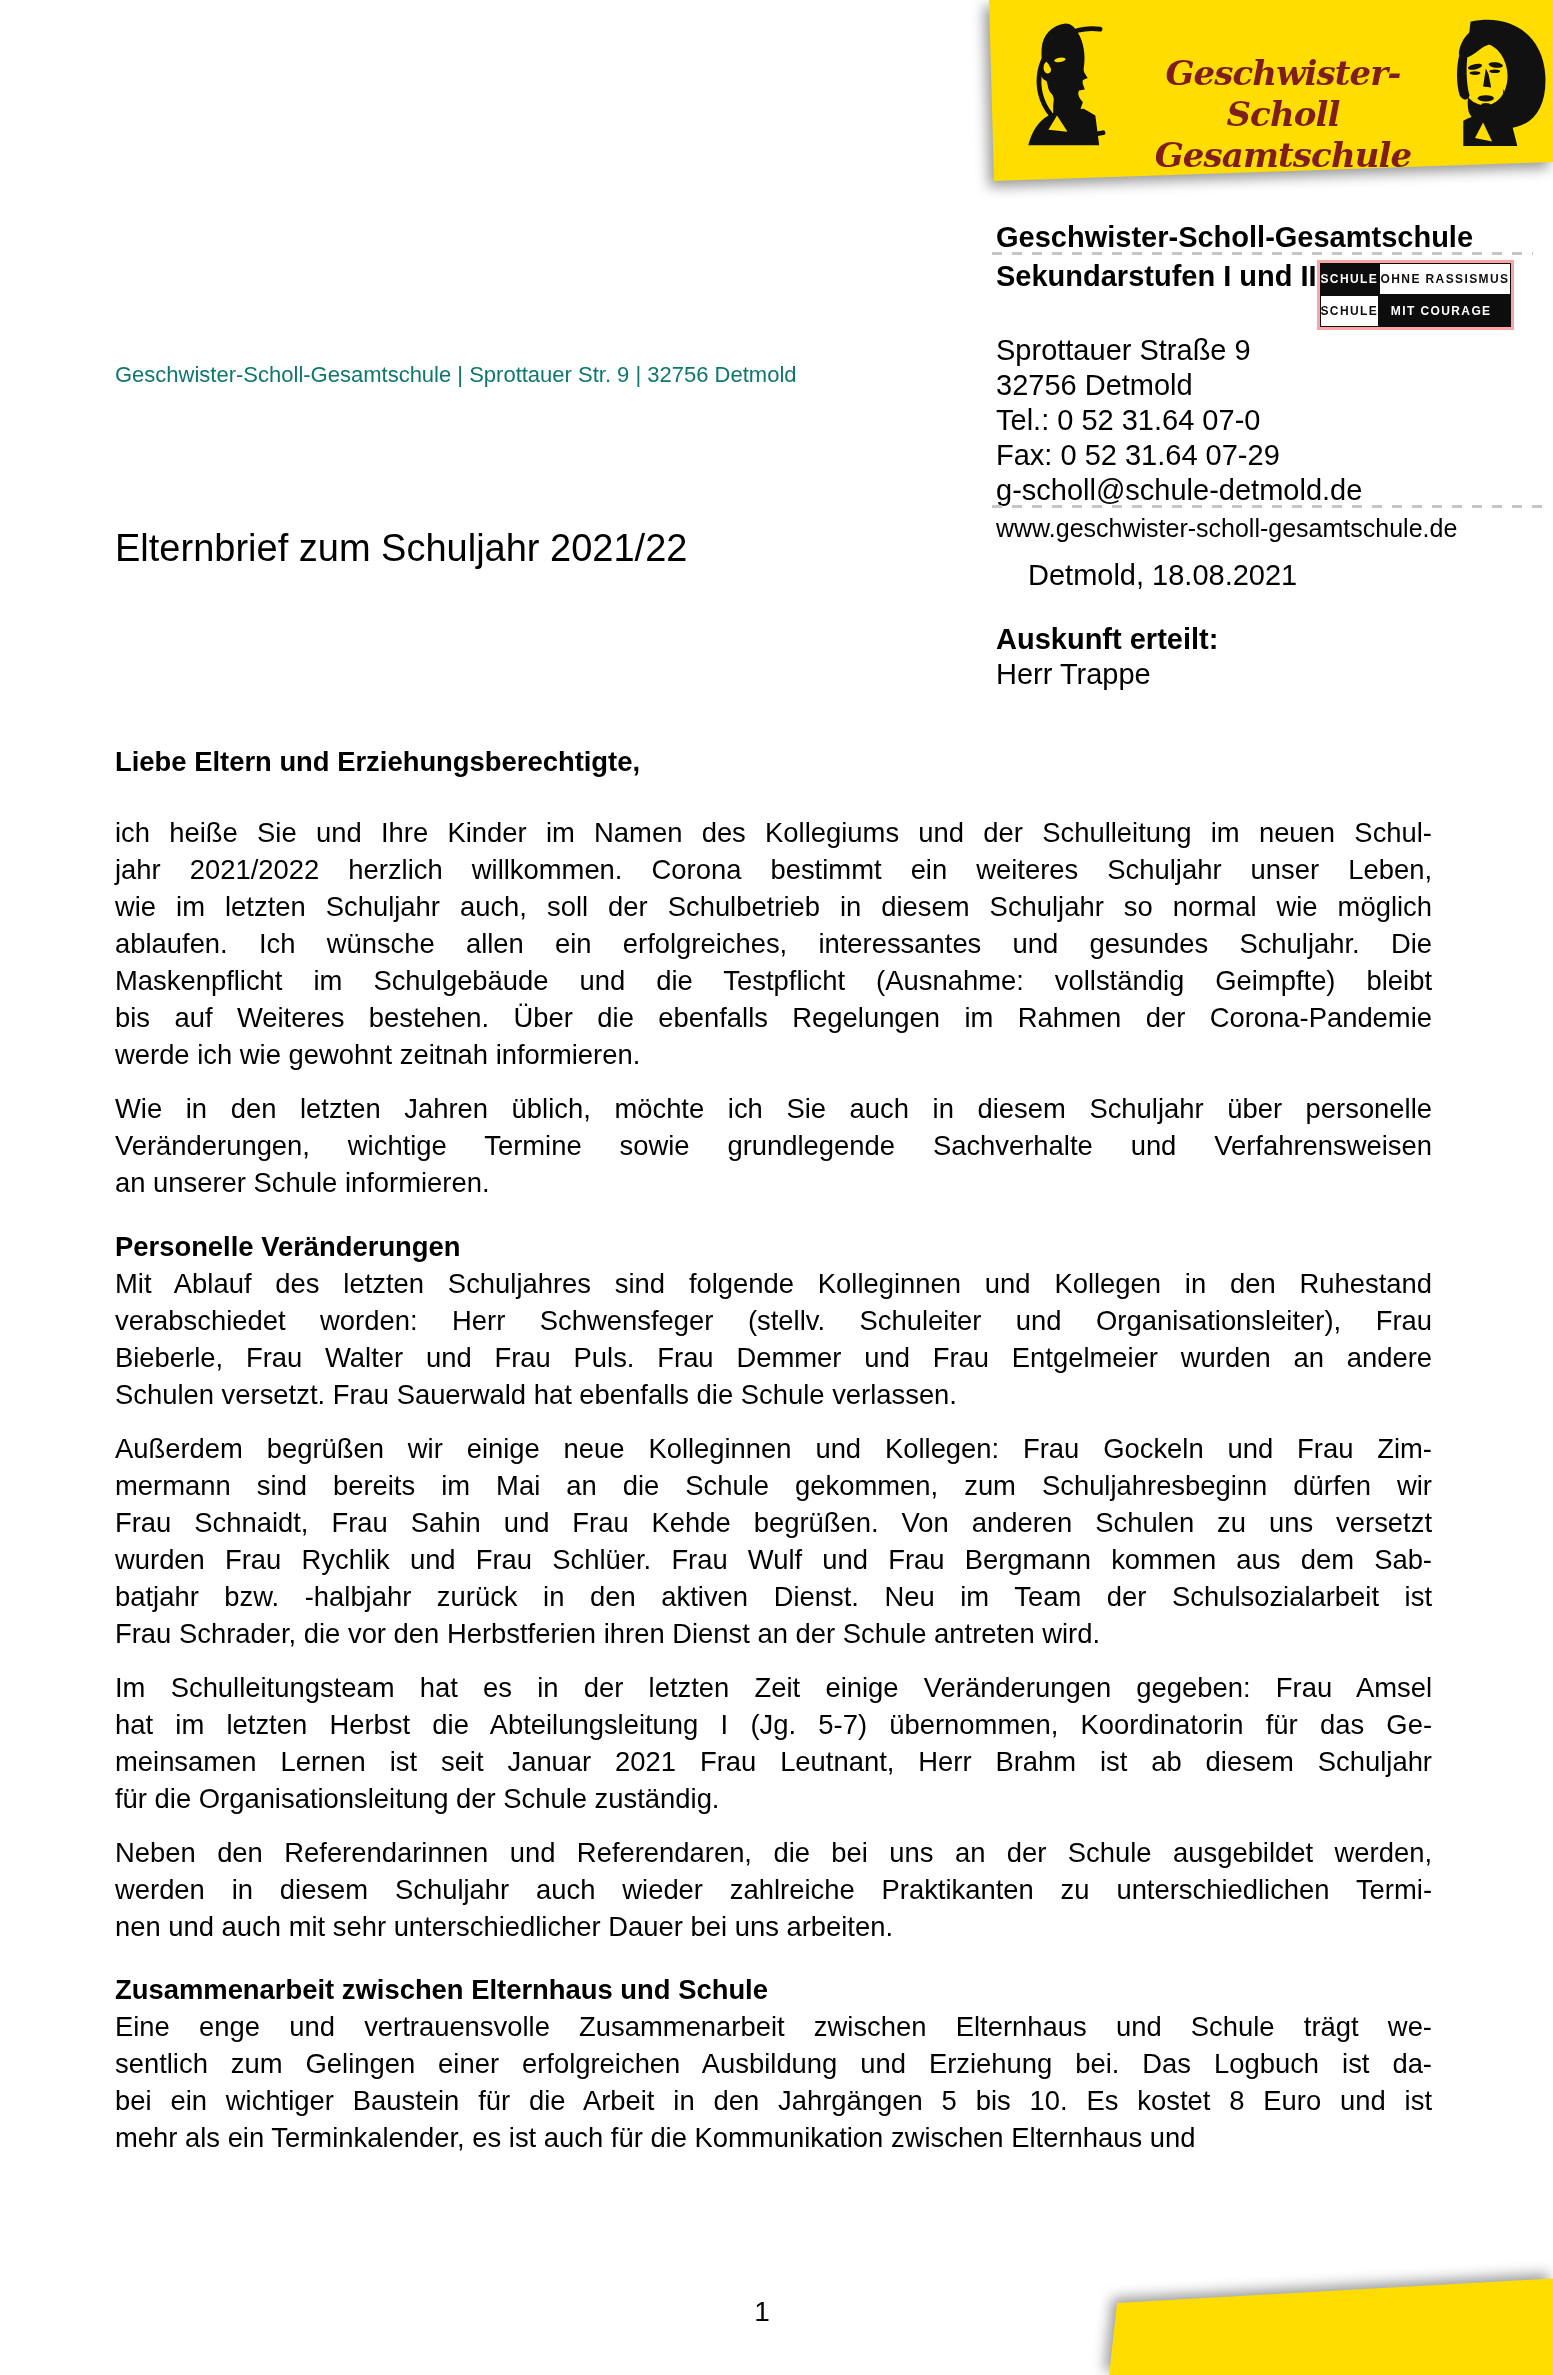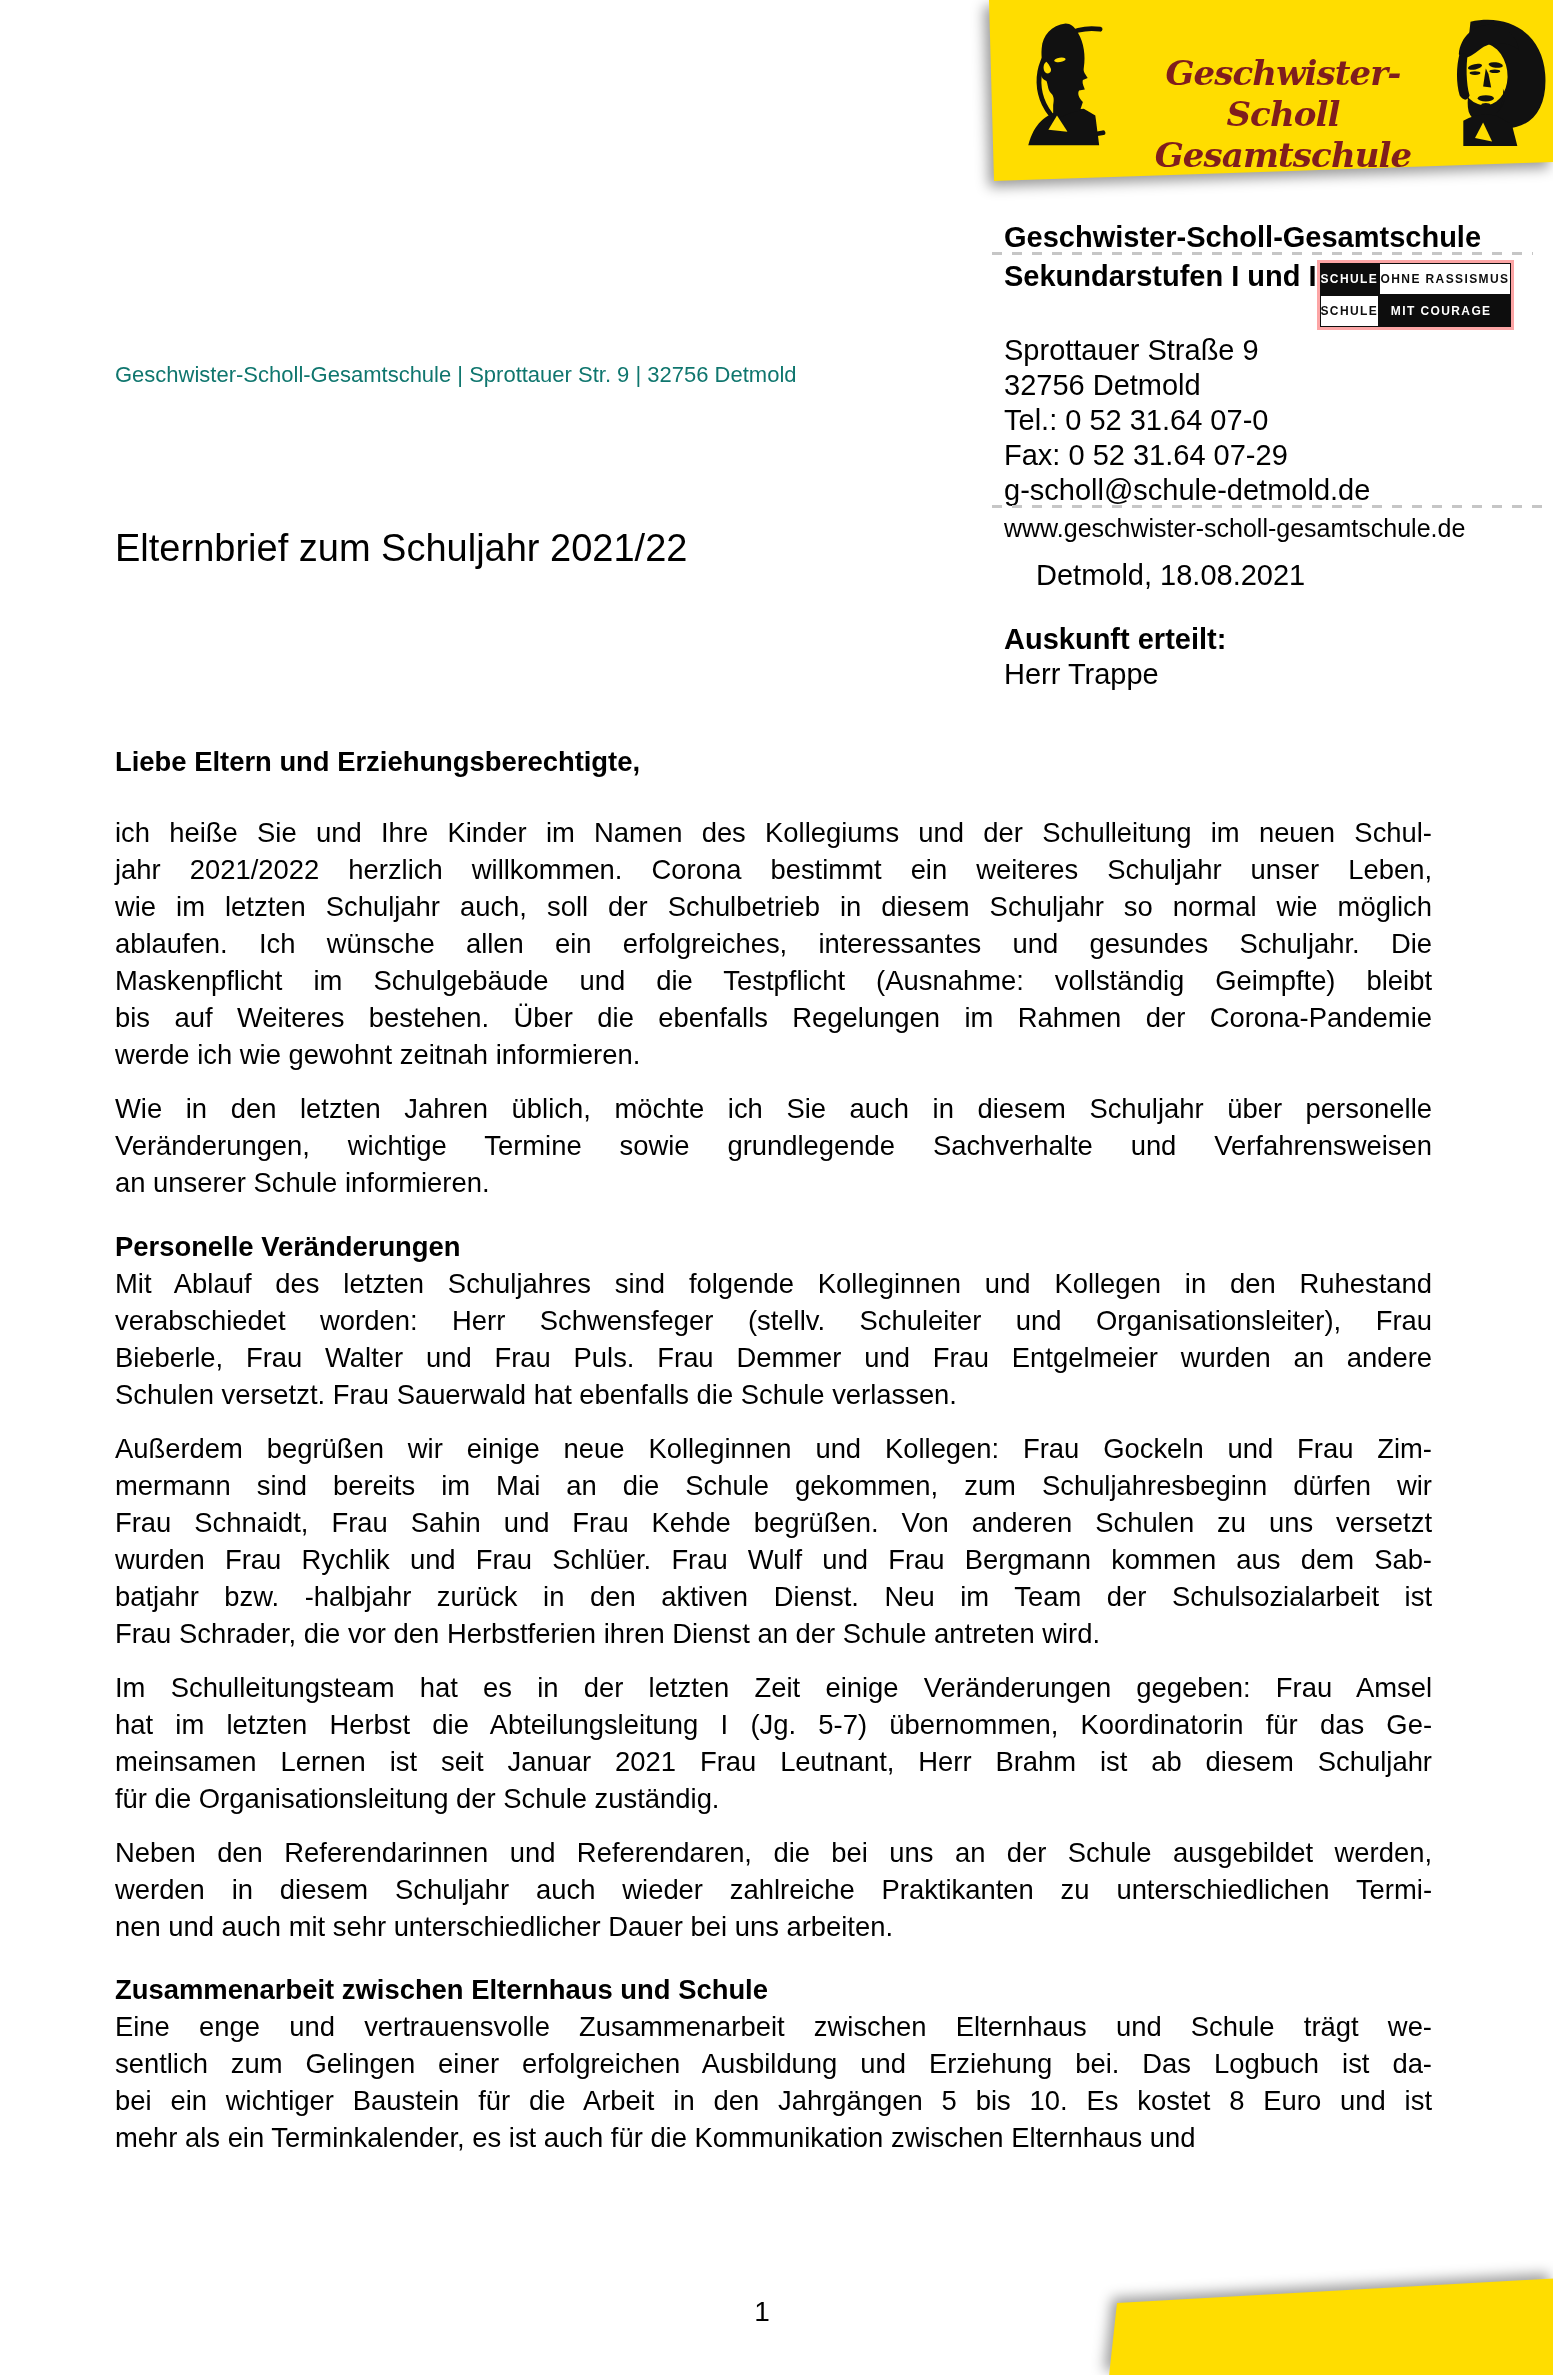--- a/index.html
+++ b/index.html
@@ -24,21 +24,21 @@
     filter:drop-shadow(-4.7px -4.7px 6.6px rgba(0,0,0,0.38));}
   .corner-bg{width:475px;height:109px;background:#FFDD00;
     clip-path:polygon(38px 36px,475px 11.4px,475px 109px,30px 109px);}
   
   .sender-line{position:absolute;left:115px;top:362px;font-size:22px;line-height:26.5px;
     white-space:nowrap;color:#0f766e;}
   .doc-title{position:absolute;left:115px;top:526px;font-size:38px;line-height:44px;
     font-weight:normal;white-space:nowrap;}
   
   .info{position:absolute;left:992px;top:0;width:562px;font-size:29px;line-height:34px;}
-  .info .iline{position:absolute;left:12px;white-space:nowrap;text-align:right;}
+  .info .iline{position:absolute;left:4px;white-space:nowrap;text-align:right;}
   .i-org1{top:220px;font-weight:bold;}
   .i-org2{top:259px;font-weight:bold;}
   .i-street{top:333px;}
   .i-city{top:368px;}
   .i-tel{top:403px;}
   .i-fax{top:438px;}
   .i-email{top:473px;}
   .i-www{top:511px;font-size:25px;}
   .i-date{top:558px;margin-left:32px;}
   .i-contact-label{top:622px;font-weight:bold;}

